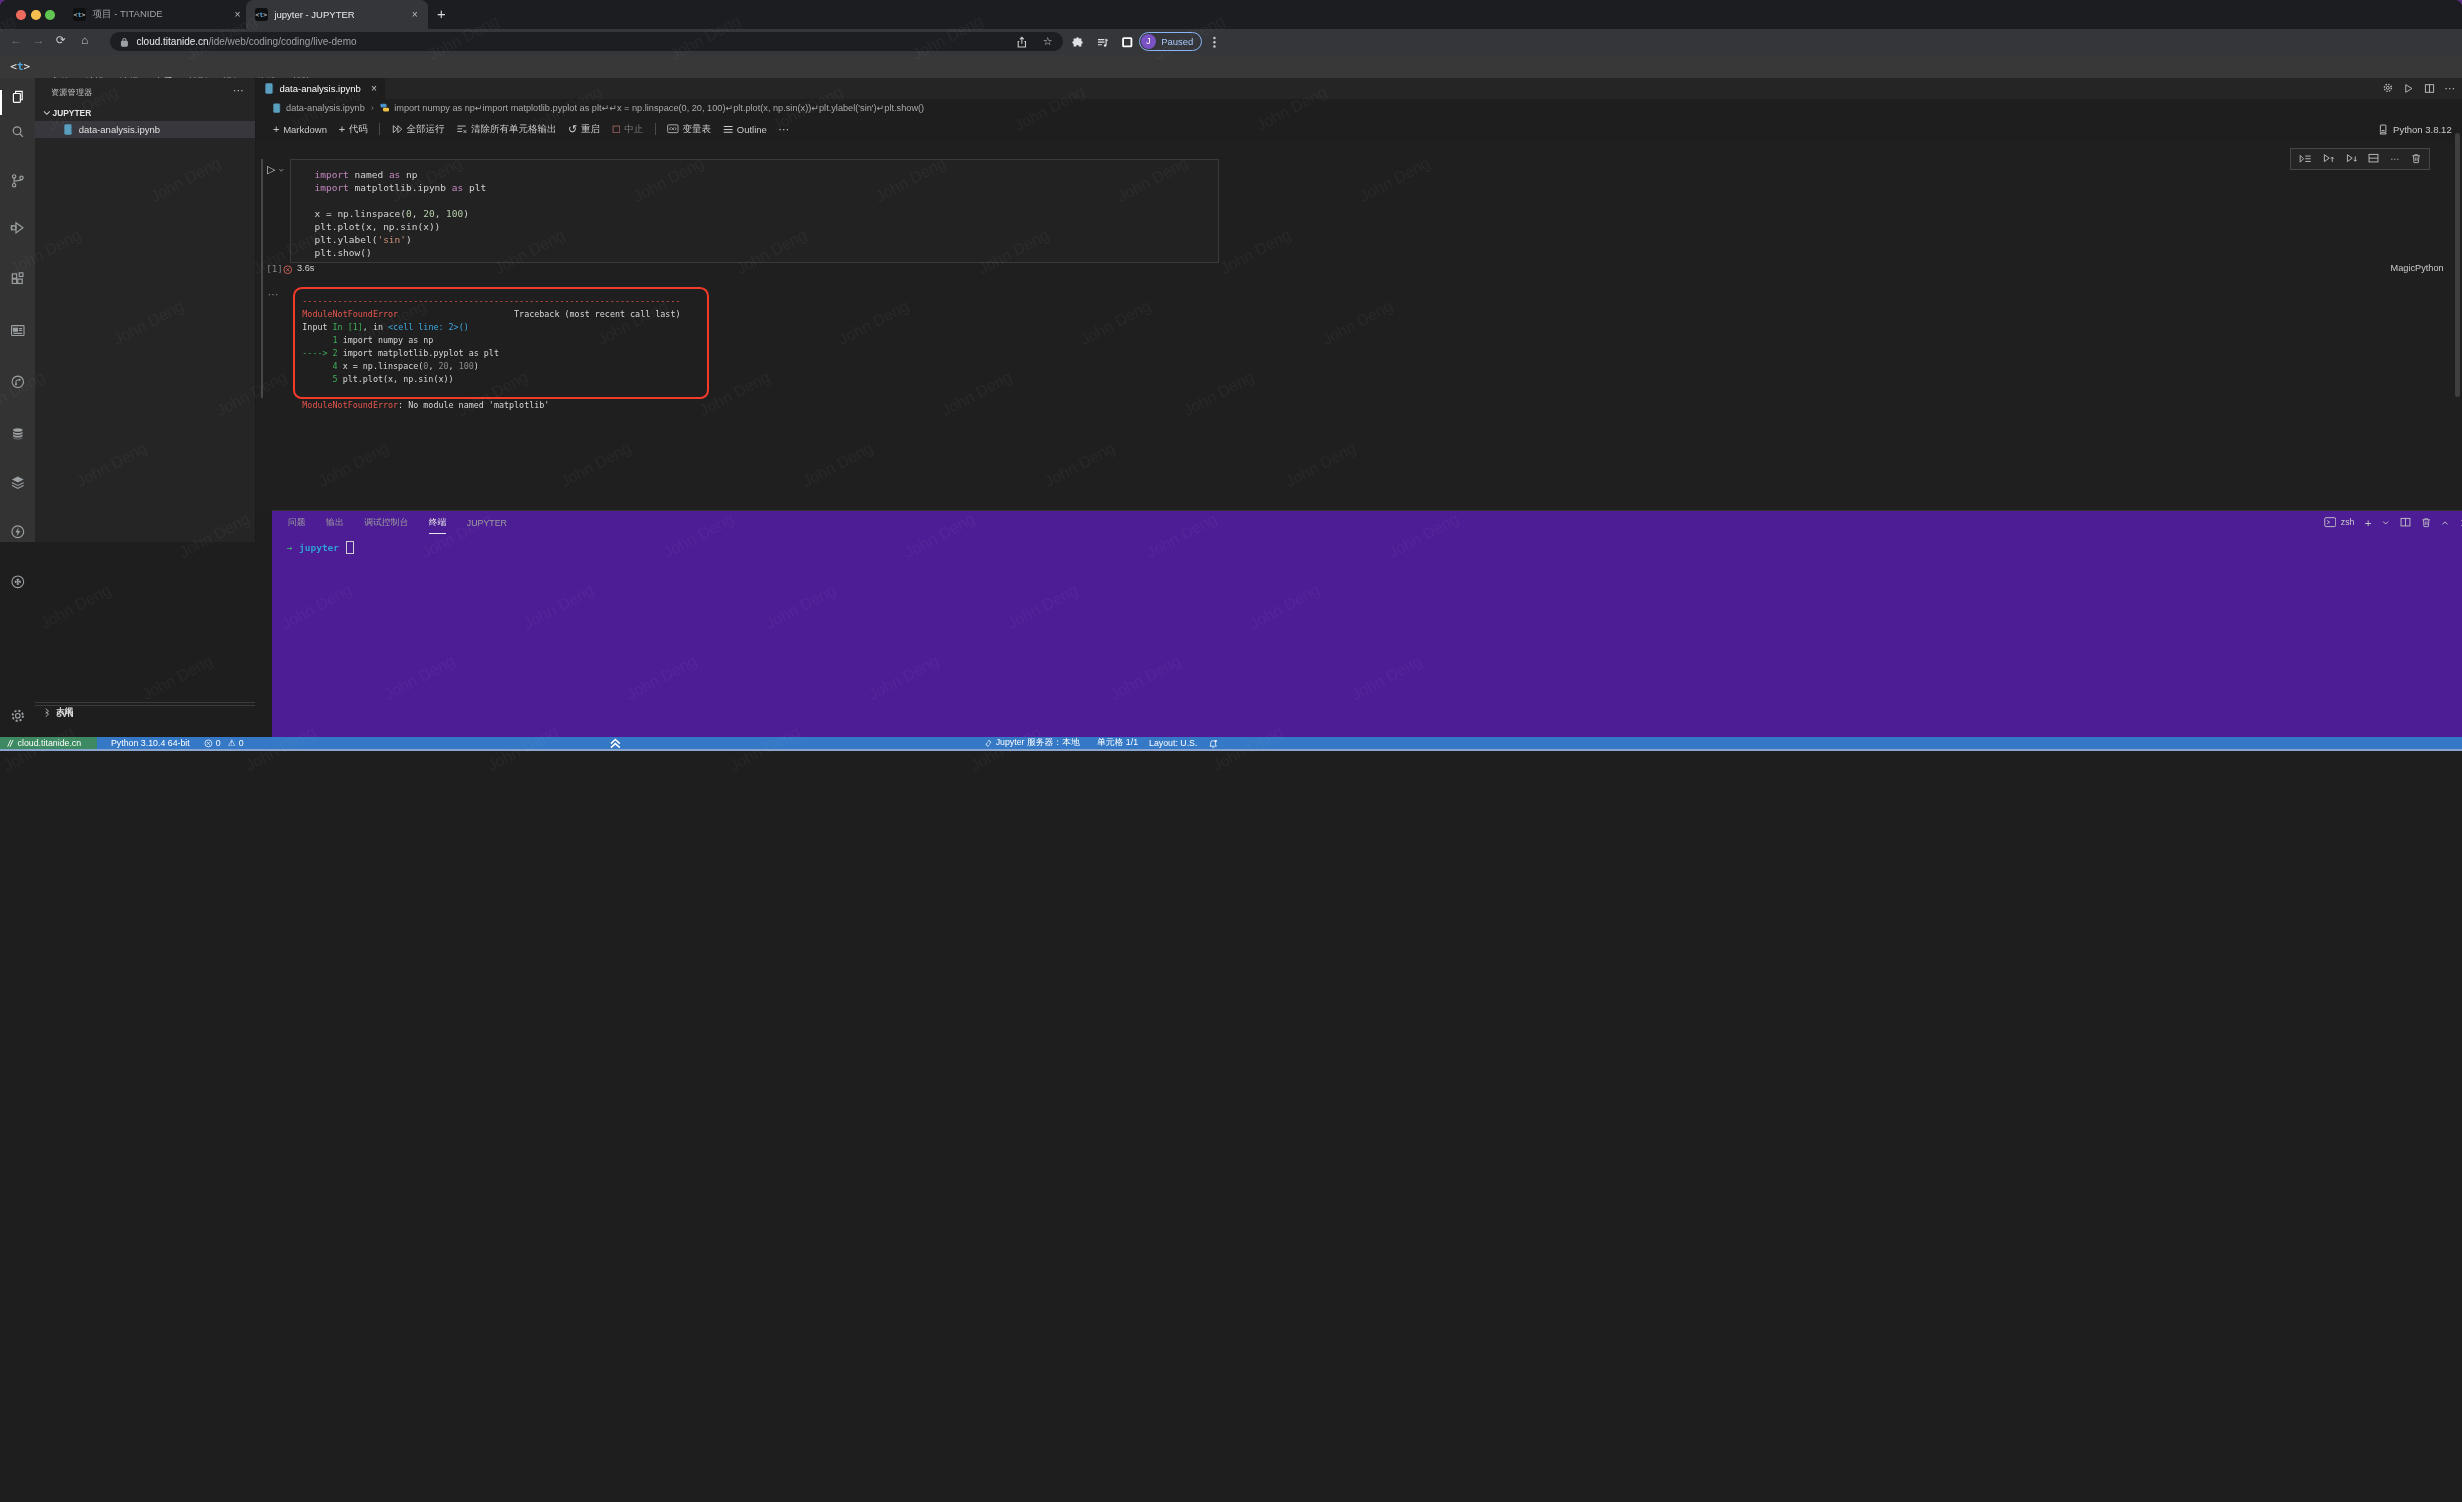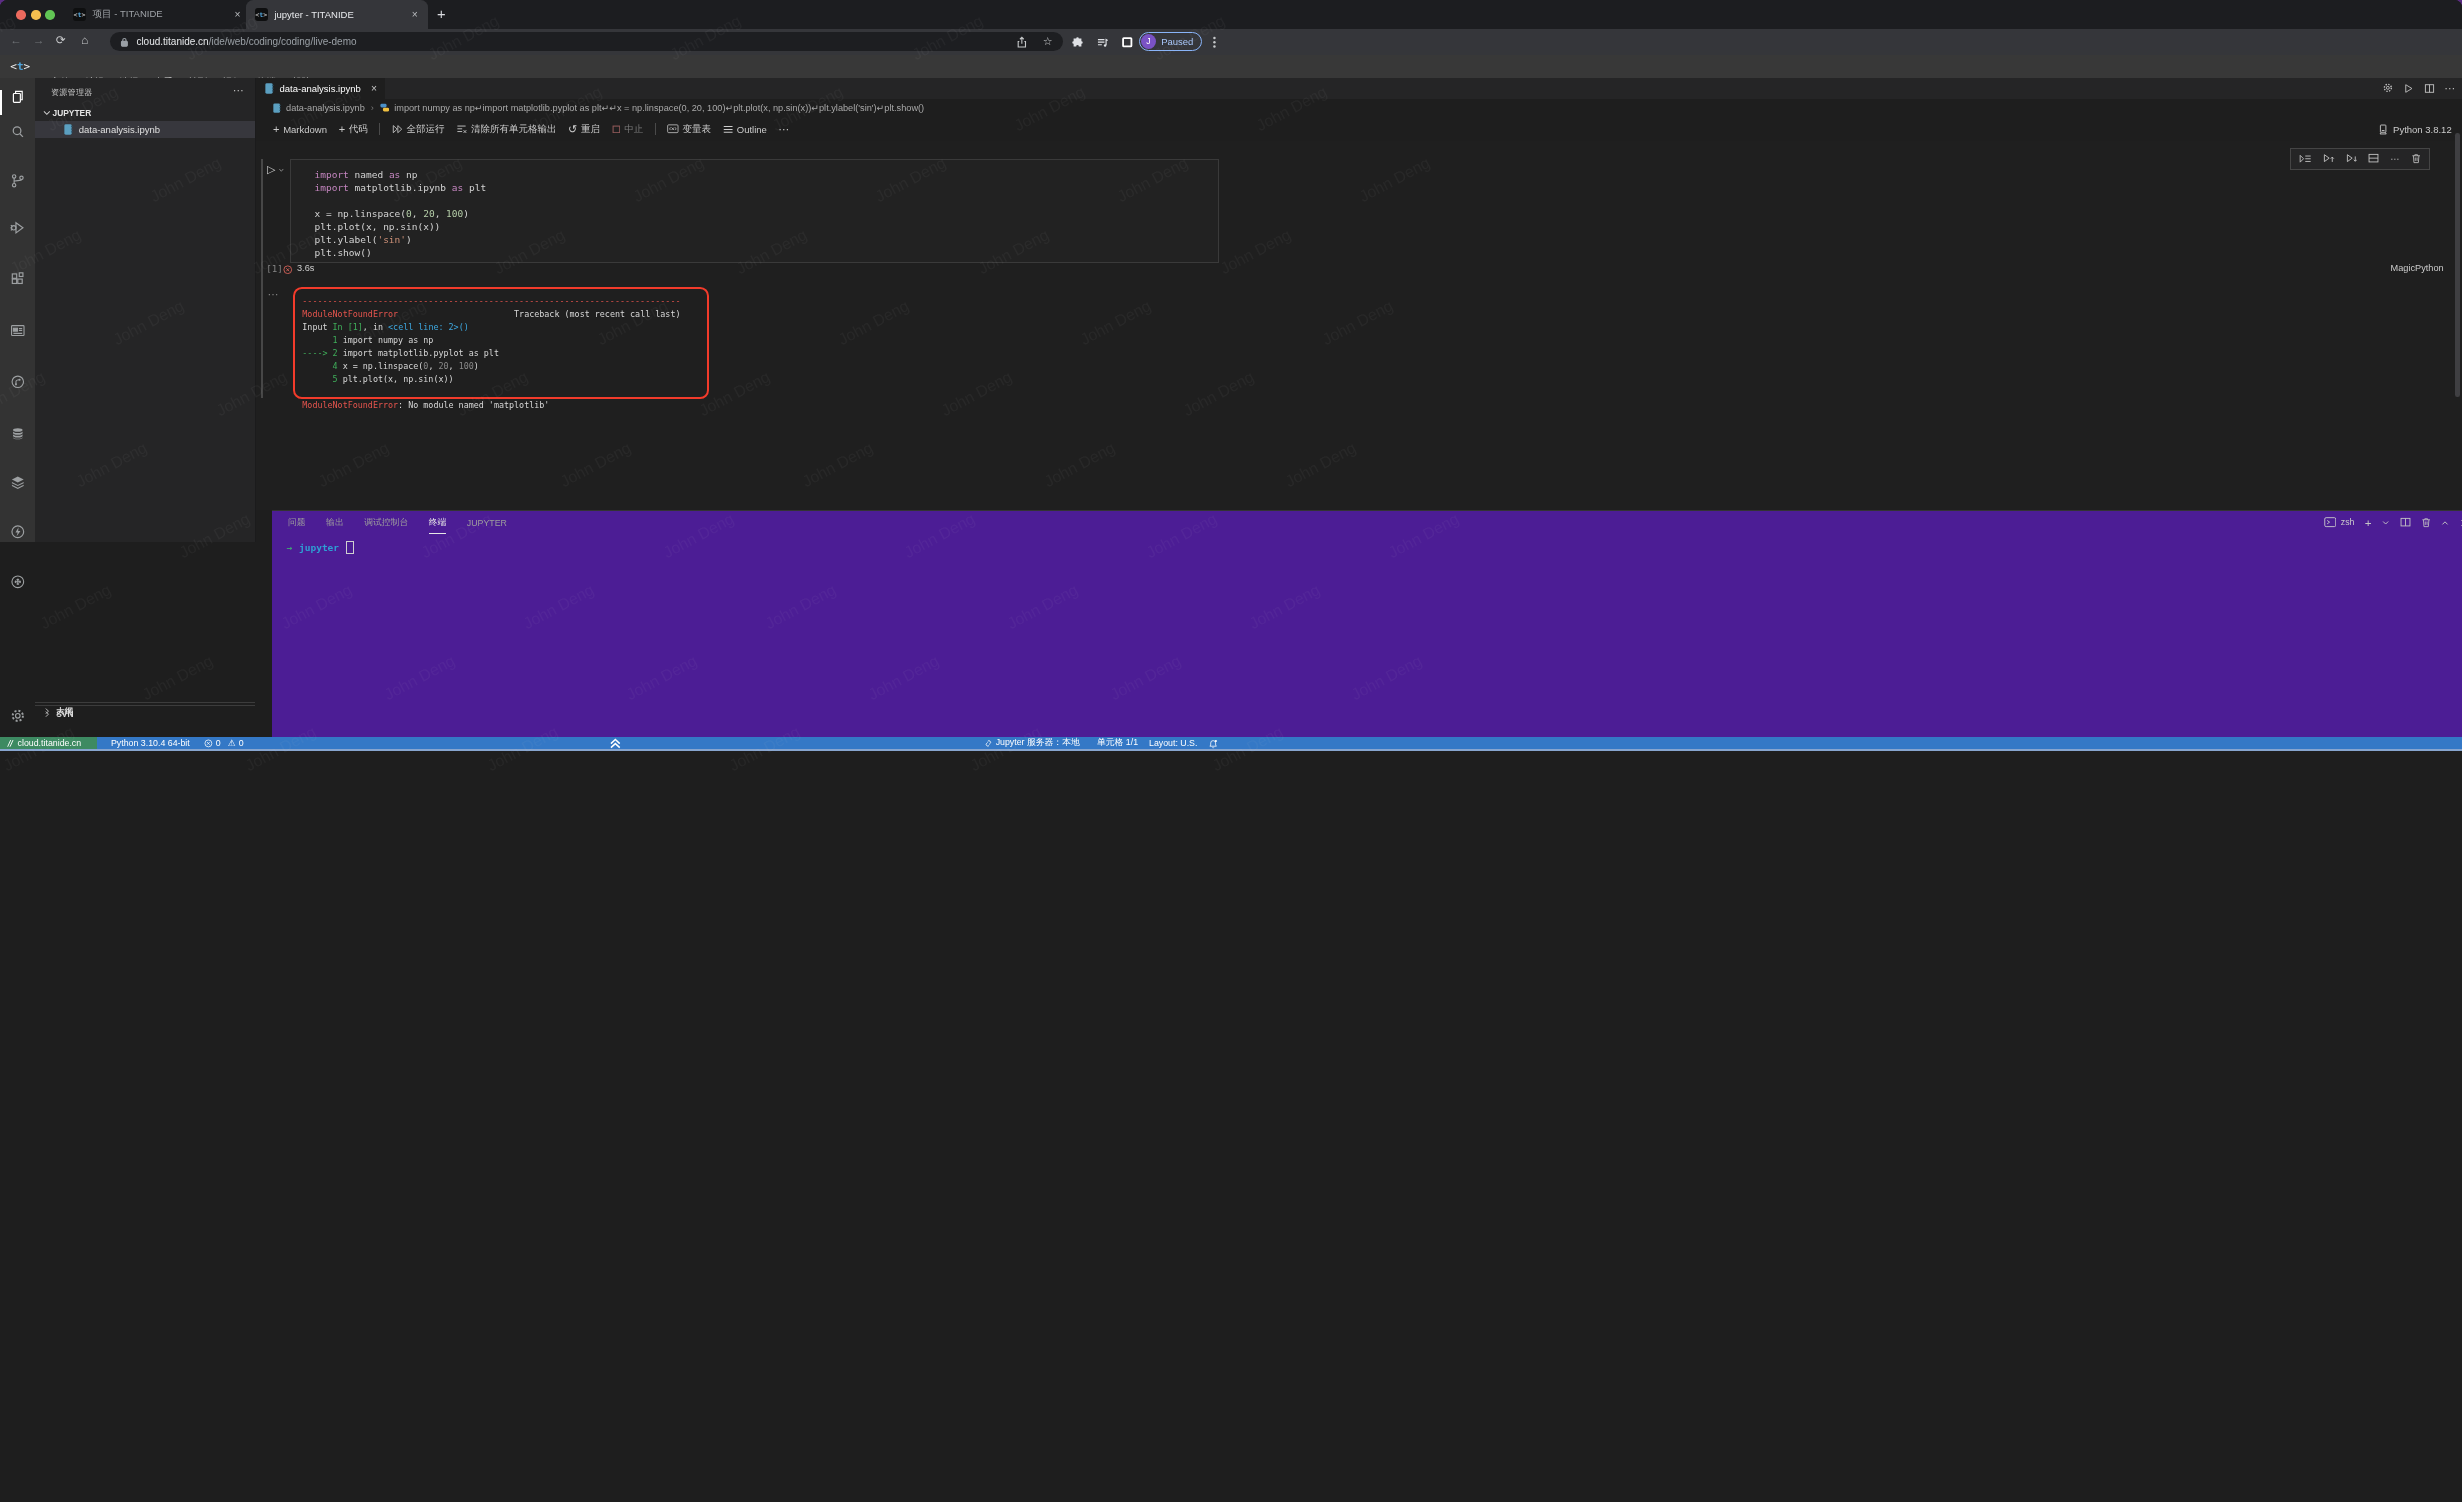--- a/index.html
+++ b/index.html
@@ -113,21 +113,21 @@
     <div class="light" style="left:31px;background:#f5bf4f;"></div>
     <div class="light" style="left:45px;background:#61c554;"></div>
 
     <div class="btab" style="left:73px;width:169px;">
       <span class="favicon">&lt;<b>t</b>&gt;</span>
       <span>项目 - TITANIDE</span>
       <span class="tab-close">×</span>
     </div>
     <div class="btab active" style="left:246px;width:182px;padding:0 8.8px;box-sizing:border-box;">
       <span class="favicon">&lt;<b>t</b>&gt;</span>
-      <span>jupyter - TITANIDE</span>
+      <span>jupyter - JUPYTER</span>
       <span class="tab-close">×</span>
     </div>
     <div class="newtab" style="left:437px;">+</div>
   </div>
 
   <div class="toolbar">
     <span class="navbtn" style="left:10.3px;color:#72767a;">←</span>
     <span class="navbtn" style="left:33px;color:#72767a;">→</span>
     <span class="navbtn" style="left:56px;color:#c6c8ca;">⟳</span>
     <span class="navbtn" style="left:81px;color:#c6c8ca;">⌂</span>

